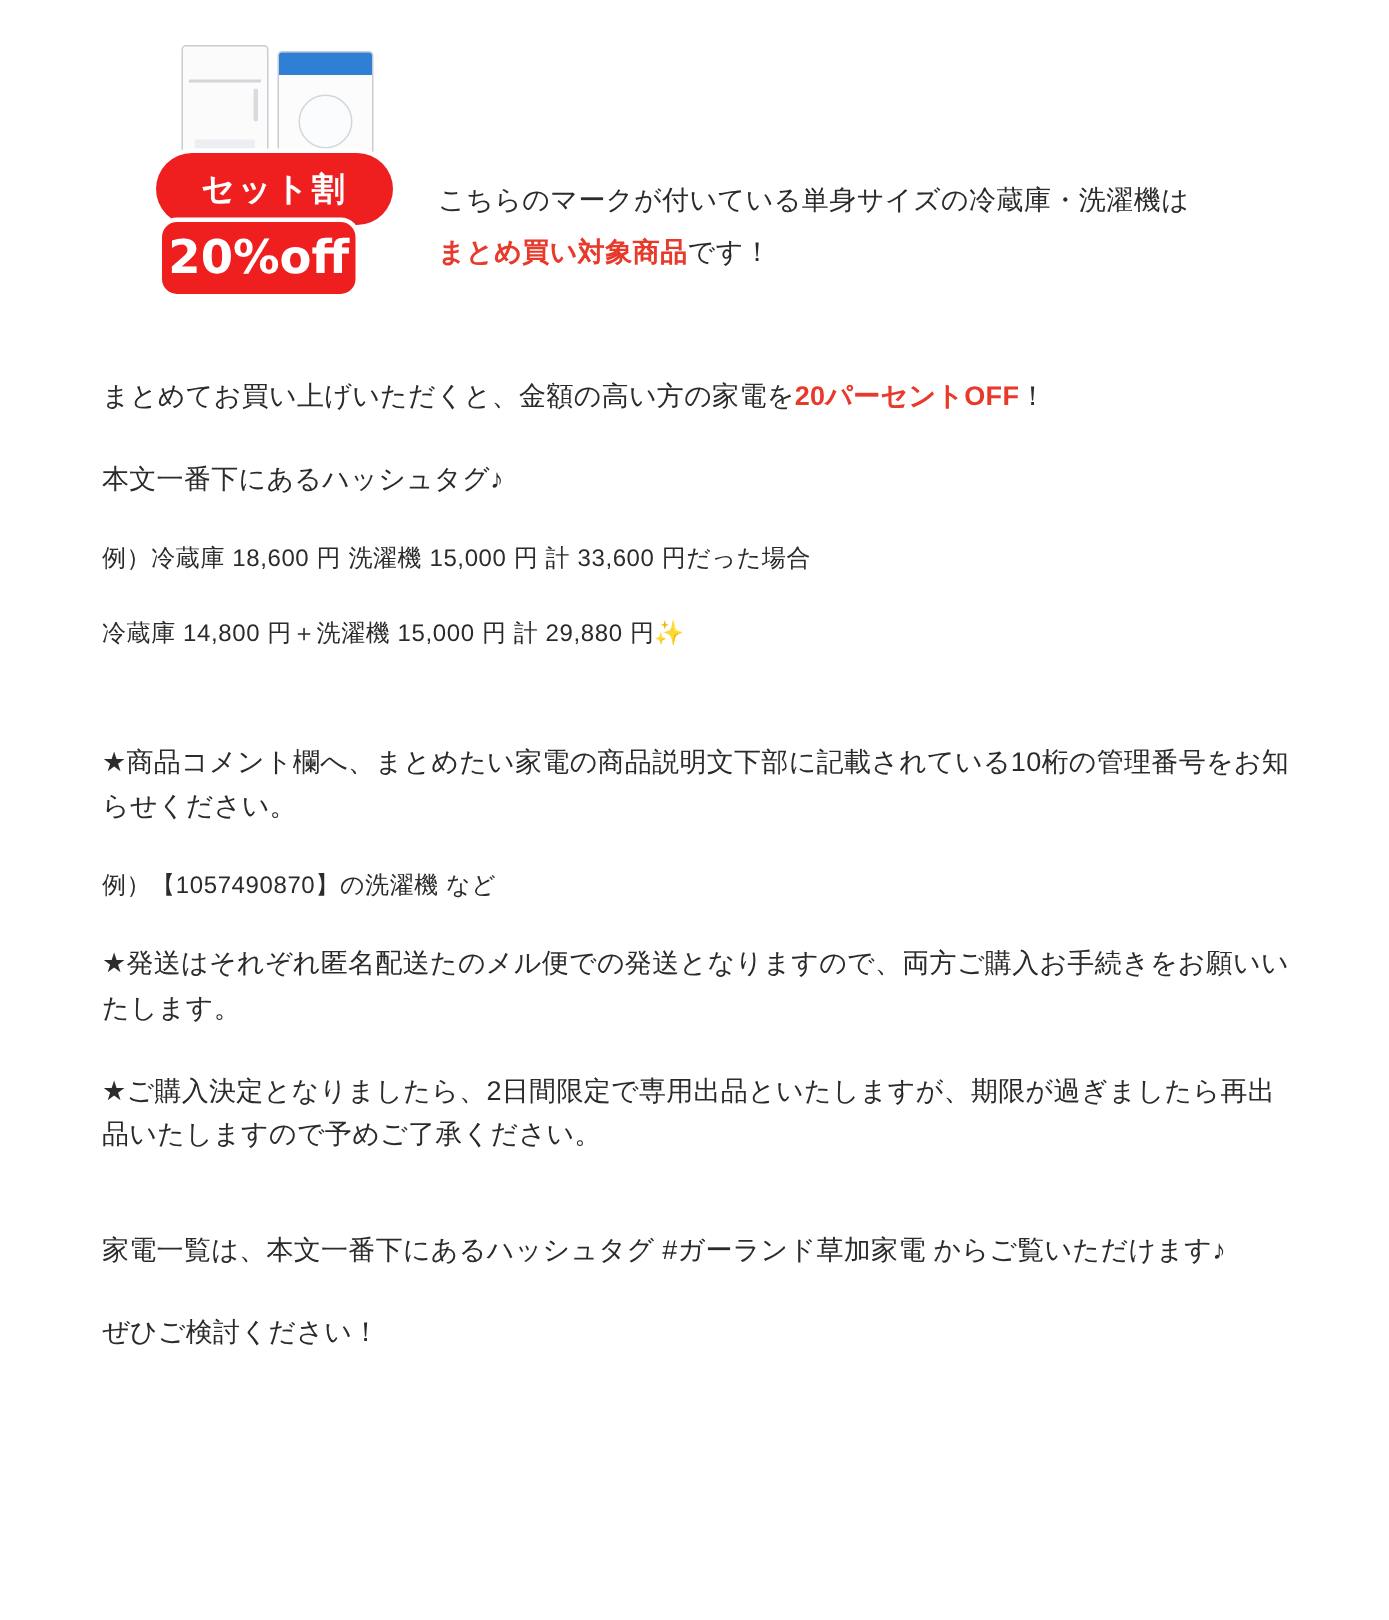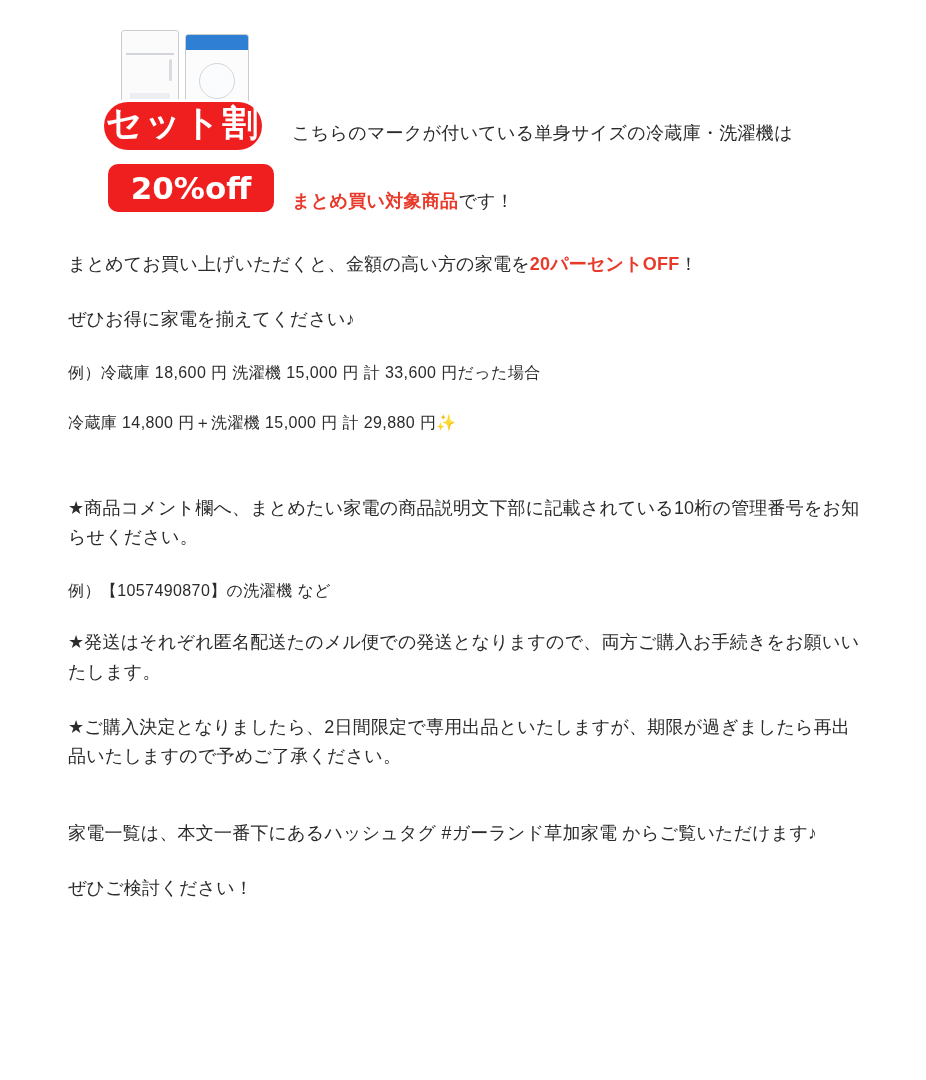--- a/index.html
+++ b/index.html
@@ -121,30 +121,30 @@
     background: #f01f1f;
     border-radius: 26px;
     box-shadow: 0 0 0 3px #ffffff;
     display: flex;
     align-items: center;
     justify-content: center;
   }
   .badge-top span {
     color: #ffffff;
     font-weight: 700;
-    font-size: 36px;
+    font-size: 22px;
     letter-spacing: 2px;
     line-height: 1;
-    font-family: Liberation Mono, monospace;
+    font-family: Liberation Serif, serif;
   }
   .badge-bottom {
     position: absolute;
     left: 4px;
-    top: 62px;
-    width: 166px;
+    top: 46px;
+    width: 129px;
     height: 48px;
     background: #f01f1f;
     border-radius: 10px;
     box-shadow: 0 0 0 3px #ffffff;
     display: flex;
     align-items: center;
     justify-content: center;
   }
   .badge-bottom span {
     color: #ffffff;
@@ -161,21 +161,21 @@
     width: 600px;
   }
   .header-line-1 {
     font-size: 18px;
     color: #2b2b2b;
     line-height: 1.5;
     letter-spacing: 0.3px;
     margin-top: 38px;
   }
   .header-line-2 {
-    margin-top: 41px;
+    margin-top: 8px;
     font-size: 18px;
     line-height: 1.5;
     letter-spacing: 0.3px;
   }
   .hl-red {
     color: #e8392b;
     font-weight: 700;
   }
 
   
@@ -245,21 +245,21 @@
     </div>
 
   </div>
 
   <div class="body-copy">
 
     <p class="p">
       <span>まとめてお買い上げいただくと、金額の高い方の家電を</span><span class="red-bold">20パーセントOFF</span><span>！</span>
     </p>
 
-    <p class="p">ぜひお得に家電を揃えてください♪</p>
+    <p class="p">本文一番下にあるハッシュタグ♪</p>
 
     <p class="p small">例）冷蔵庫 18,600 円  洗濯機 15,000 円  計  33,600 円だった場合</p>
 
 
     <p class="p small">
       <span>冷蔵庫 14,800 円＋洗濯機 15,000 円  計  29,880 円</span><span class="sparkle">✨</span>
     </p>
 
     <div class="gap-lg"></div>
 

